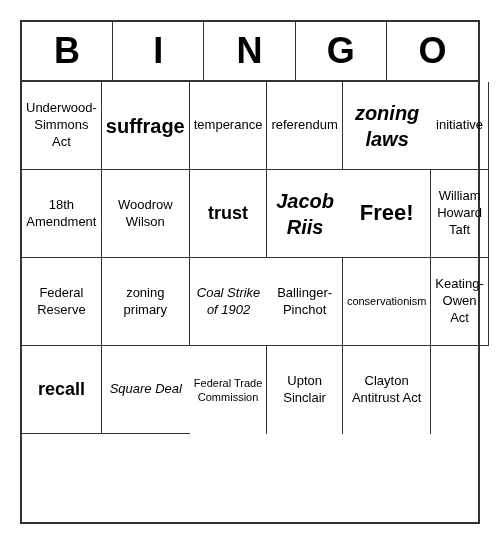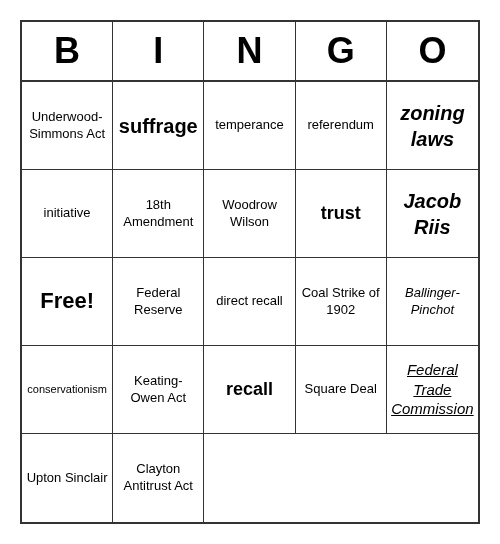--- a/index.html
+++ b/index.html
@@ -26,21 +26,21 @@
       font-size: 36px;
       font-weight: bold;
       padding: 8px 0;
       border-right: 1px solid #333;
     }
     .bingo-header-cell:last-child {
       border-right: none;
     }
     .bingo-grid {
       display: grid;
-      grid-template-columns: repeat(5, 1fr);
+      grid-template-columns: repeat(6, 1fr);
       grid-template-rows: repeat(5, 1fr);
     }
     .bingo-cell {
       border-right: 1px solid #333;
       border-bottom: 1px solid #333;
       min-height: 88px;
       display: flex;
       align-items: center;
       justify-content: center;
       text-align: center;
@@ -85,25 +85,26 @@
       <div class="bingo-cell medium-large">suffrage</div>
       <div class="bingo-cell">temperance</div>
       <div class="bingo-cell">referendum</div>
       <div class="bingo-cell medium-large">zoning laws</div>
       <div class="bingo-cell">initiative</div>
       <div class="bingo-cell">18th Amendment</div>
       <div class="bingo-cell">Woodrow Wilson</div>
       <div class="bingo-cell large-text">trust</div>
       <div class="bingo-cell medium-large">Jacob Riis</div>
       <div class="bingo-cell free">Free!</div>
+      <div class="bingo-cell">William Howard Taft</div>
       <div class="bingo-cell">Federal Reserve</div>
-      <div class="bingo-cell">direct recall</div>
+      <div class="bingo-cell">zoning primary</div>
       <div class="bingo-cell">Coal Strike of 1902</div>
       <div class="bingo-cell">Ballinger-Pinchot</div>
       <div class="bingo-cell" style="font-size: 11px;">conservationism</div>
       <div class="bingo-cell">Keating-Owen Act</div>
       <div class="bingo-cell large-text">recall</div>
       <div class="bingo-cell">Square Deal</div>
-      <div class="bingo-cell" style="font-size: 15px; text-decoration: underline;">Federal Trade Commission</div>
+      <div class="bingo-cell" style="font-size: 11px;">Federal Trade Commission</div>
       <div class="bingo-cell">Upton Sinclair</div>
       <div class="bingo-cell">Clayton Antitrust Act</div>
     </div>
 </div>
 
 </body></html>

